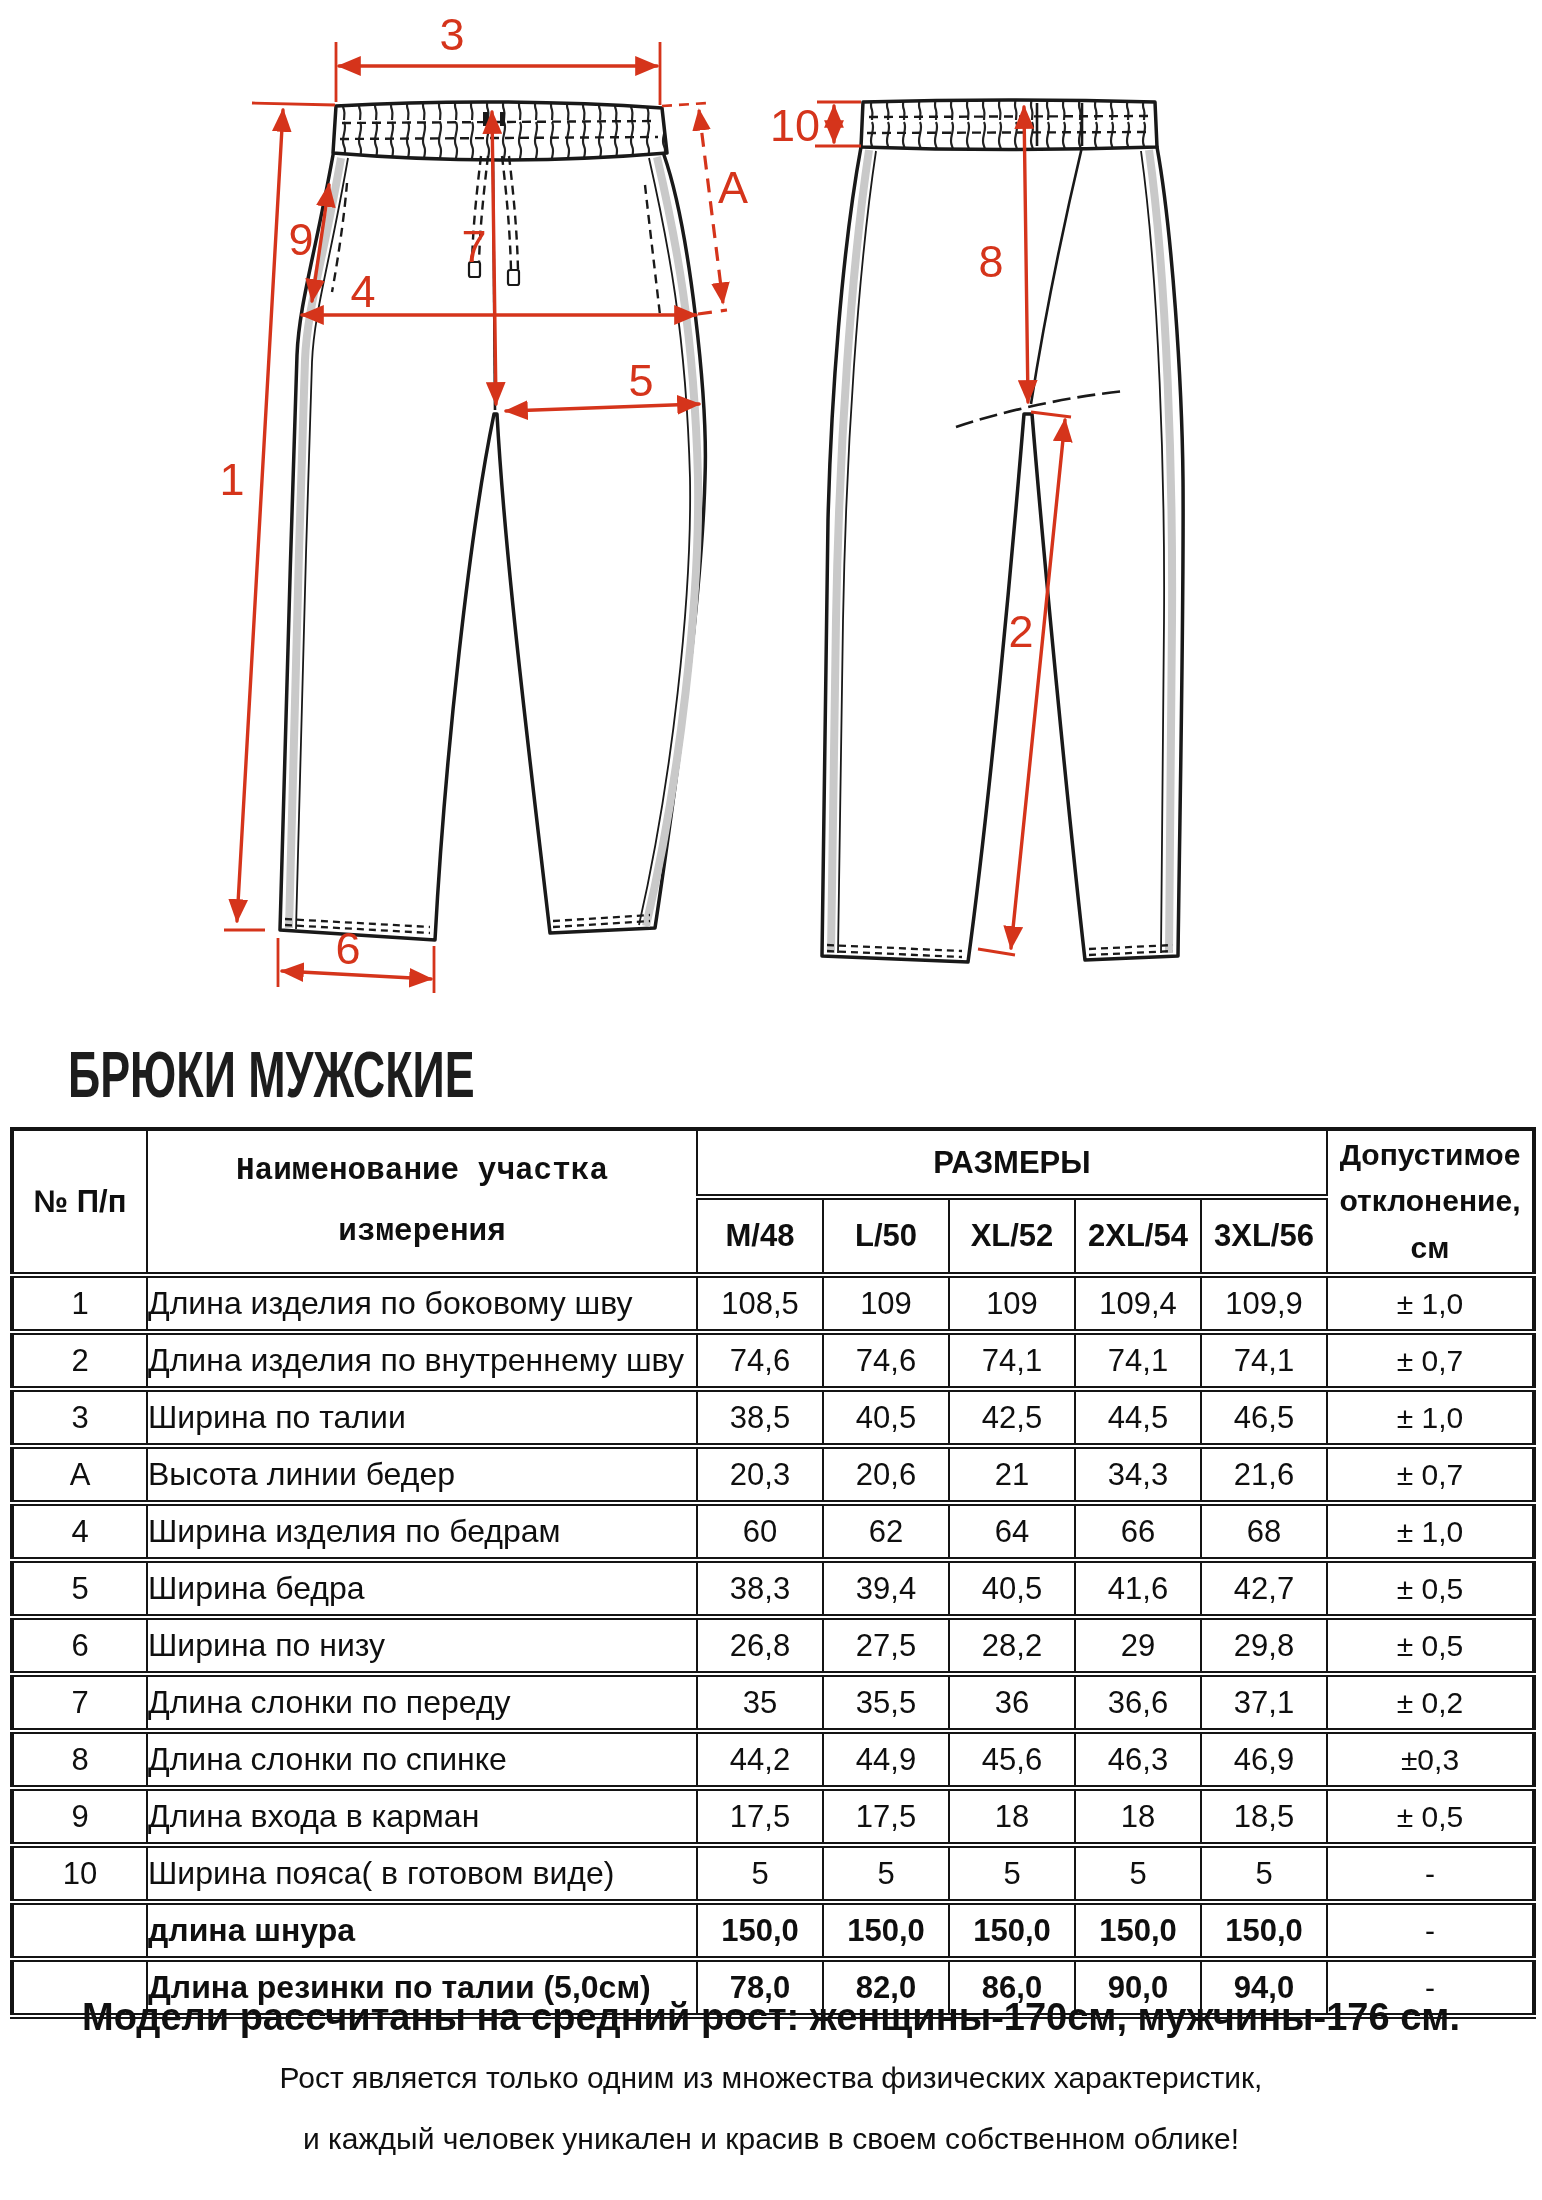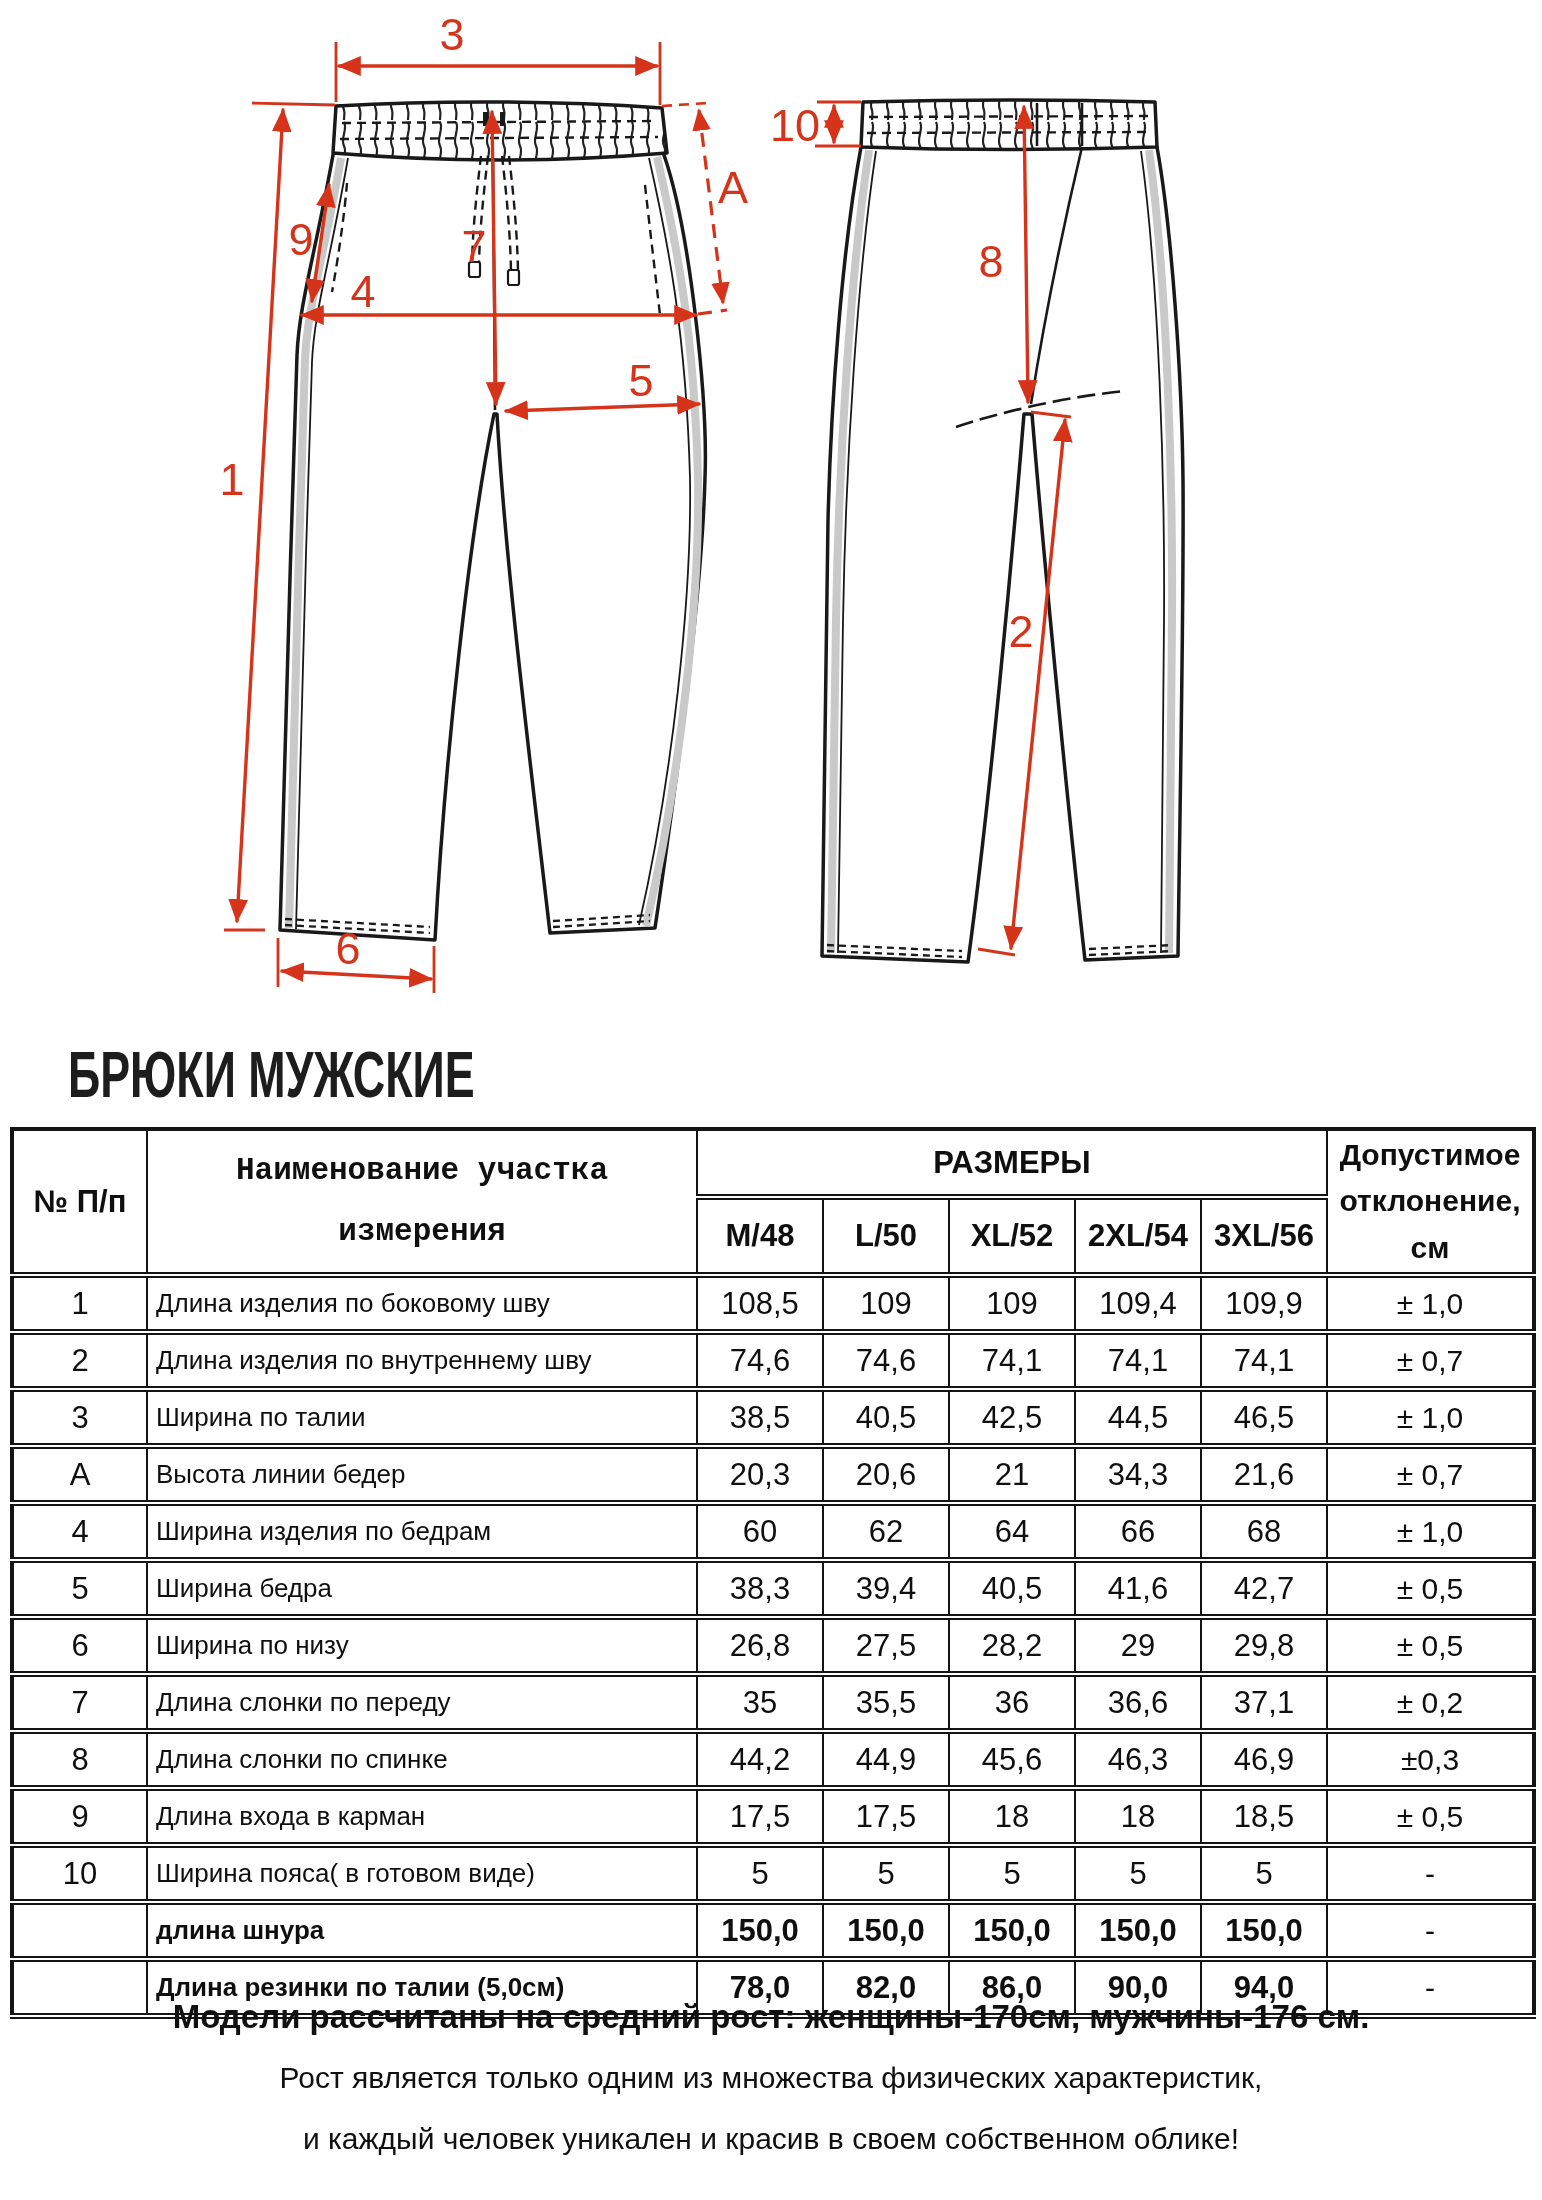--- a/index.html
+++ b/index.html
@@ -31,27 +31,27 @@
              border-top:4px solid #141414;border-bottom:6px double #141414;}
   table.spec th, table.spec td{border-left:2px solid #141414;border-right:2px solid #141414;
              text-align:center;vertical-align:middle;padding:0;color:#0f0f0f;}
   table.spec thead th{font-weight:bold;font-size:31px;}
   .tier1 th{height:63px;}
   .tier2 th{height:72px;border-top:4px solid #141414;}
   thead th{border-bottom:6px double #141414;}
   .hdr-name-box{max-width:430px;margin:0 auto;line-height:1.95;font-family:Liberation Mono, monospace;}
   .hdr-tol-box{max-width:200px;margin:0 auto;line-height:1.55;font-size:30px;}
   table.spec tbody td{height:51px;font-size:31px;border-top:6px double #141414;}
-  table.spec tbody td.name-cell{text-align:left;padding-left:8px;font-size:26px;}
+  table.spec tbody td.name-cell{text-align:left;padding-left:0;font-size:32px;}
   table.spec tbody td:last-child{font-weight:normal;font-size:30px;}
   tr.bold-row td{font-weight:bold;border-radius:22px;}
   
   .footer{position:absolute;left:0;top:1996px;width:1542px;text-align:center;color:#101010;}
   .footer p{margin:0 0 19px 0;font-size:30px;line-height:42px;}
-  .footer p.f-bold{font-weight:bold;font-size:33px;}
+  .footer p.f-bold{font-weight:bold;font-size:38px;}
 </style>
 </head>
 <body>
 
 <div class="page">
 
   <svg class="diagram" width="1542" height="1010" viewBox="0 0 1542 1010">
     <defs>
       <pattern id="elastic" width="16" height="60" patternUnits="userSpaceOnUse">
         <path d="M8,2 c4,8 -4,16 0,24 c4,8 -4,16 0,24 c1,3 0,7 0,10" fill="none" stroke="#222" stroke-width="2.2"></path>

